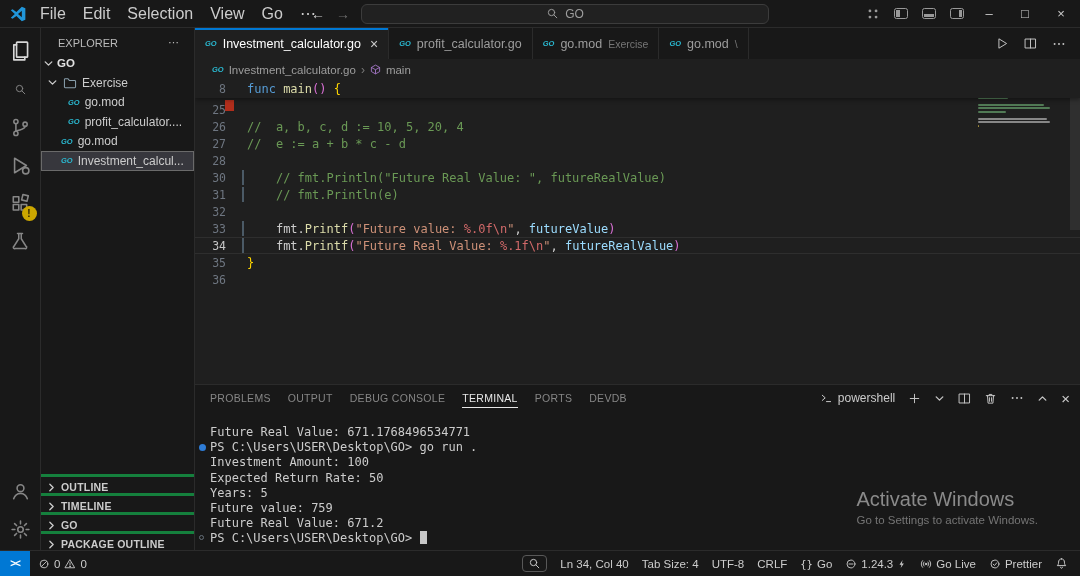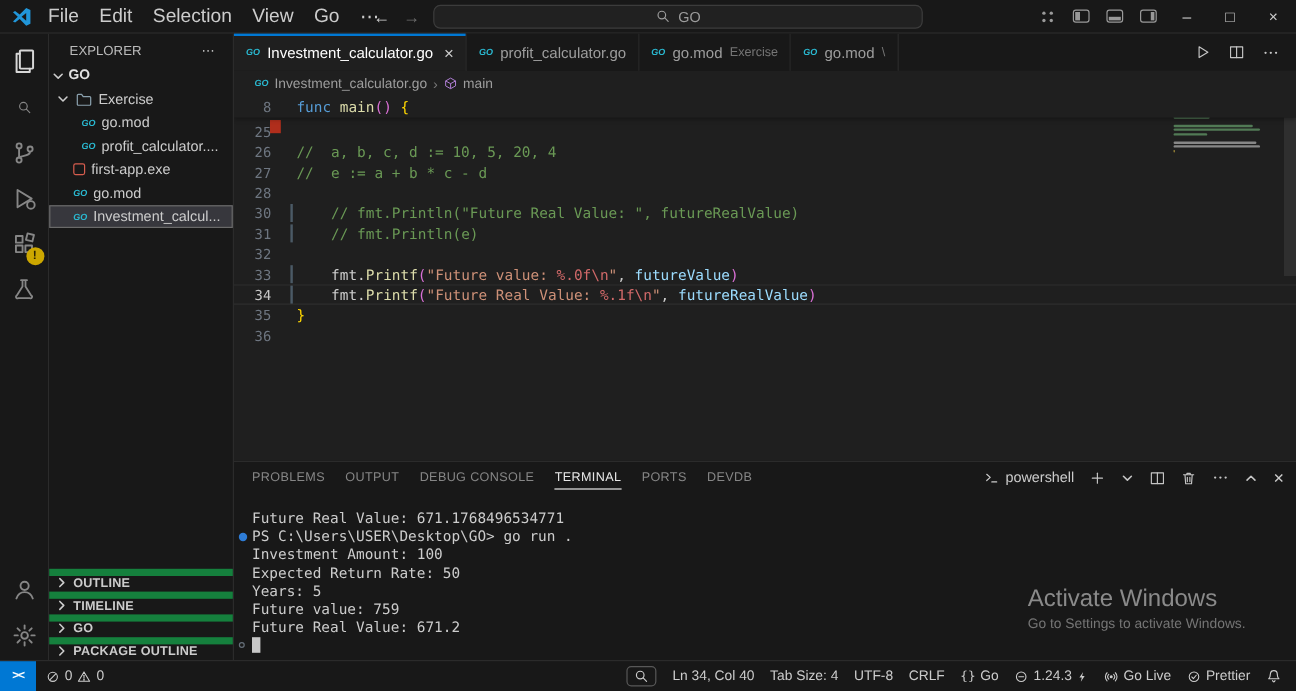--- a/index.html
+++ b/index.html
@@ -35,21 +35,21 @@
   .sb-more{color:#bbbbbb;letter-spacing:1px}
   .tree-root{display:flex;align-items:center;gap:3px;font-weight:bold;font-size:11.5px;color:#e2e2e2;padding:3px 0 4px 2px}
   .tree-row{display:flex;align-items:center;gap:5px;height:19.5px;color:#cccccc;position:relative}
   .tree-row.selected{background:#37373d;outline:1px solid #6a6a6a;outline-offset:-1px}
   .go-ic{font-size:7.5px;font-weight:bold;font-style:italic;color:#2ab9d1;flex:0 0 auto}
   .exe-ic{width:10px;height:10px;border:1.5px solid #d65d4e;border-radius:2px;flex:0 0 auto}
   .folder-ic{color:#8aa0ad;display:flex}
   .tree-label{white-space:nowrap;overflow:hidden;font-size:12px}
   .tr-chev{color:#cccccc;display:flex;flex:0 0 auto}
   .sb-sections{margin-top:auto}
-  .sb-section{display:flex;align-items:flex-start;gap:4px;height:19px;border-top:6px solid #15803d;padding-left:5px;font-size:10.5px;font-weight:bold;color:#cccccc;letter-spacing:.2px}
+  .sb-section{display:flex;align-items:flex-end;gap:4px;height:19px;border-top:3px solid #15803d;padding-left:5px;font-size:10.5px;font-weight:bold;color:#cccccc;letter-spacing:.2px}
   
   .editorcol{flex:1;display:flex;flex-direction:column;min-width:0}
   .tabbar{flex:0 0 31px;background:#181818;display:flex;align-items:stretch}
   .tab{display:flex;align-items:center;gap:6px;padding:0 10px;font-size:12.5px;color:#9d9d9d;background:#181818;border-right:1px solid #2b2b2b;position:relative;white-space:nowrap}
   .tab.active{background:#1f1f1f;color:#ffffff}
   .tab.active::before{content:"";position:absolute;top:0;left:0;right:0;height:1.5px;background:#0078d4}
   .tab-desc{font-size:10.5px;color:#767676}
   .tab-close{font-size:14px;color:#cccccc;margin-left:3px;line-height:1}
   .tab-actions{margin-left:auto;display:flex;align-items:center;gap:15px;padding-right:14px;color:#c5c5c5}
   .breadcrumb{flex:0 0 21px;display:flex;align-items:center;gap:5px;padding-left:17px;font-size:11.5px;color:#9d9d9d;background:#1f1f1f}
@@ -239,24 +239,20 @@
           </div>
           <div class="tree-row" style="padding-left: 27px;">
             <span class="go-ic">GO</span>
             <span class="tree-label">go.mod</span>
           </div>
           <div class="tree-row" style="padding-left: 27px;">
             <span class="go-ic">GO</span>
             <span class="tree-label">profit_calculator....</span>
           </div>
           <div class="tree-row" style="padding-left: 20px;">
-            <span class="exe-ic"></span>
-            <span class="tree-label">first-app.exe</span>
-          </div>
-          <div class="tree-row" style="padding-left: 20px;">
             <span class="go-ic">GO</span>
             <span class="tree-label">go.mod</span>
           </div>
           <div class="tree-row selected" style="padding-left: 20px;">
             <span class="go-ic">GO</span>
             <span class="tree-label">Investment_calcul...</span>
           </div>
         </div>
       <div class="sb-sections" id="sb-sections">
           <div class="sb-section">
@@ -479,21 +475,21 @@
           </div>
         </div>
         <div class="terminal" id="terminal">
             <div class="term-line"><span>Future Real Value: 671.1768496534771</span></div>
             <div class="term-line"><span class="deco blue"></span><span>PS C:\Users\USER\Desktop\GO&gt; go run .</span></div>
             <div class="term-line"><span>Investment Amount: 100</span></div>
             <div class="term-line"><span>Expected Return Rate: 50</span></div>
             <div class="term-line"><span>Years: 5</span></div>
             <div class="term-line"><span>Future value: 759</span></div>
             <div class="term-line"><span>Future Real Value: 671.2</span></div>
-            <div class="term-line"><span class="deco outline"></span><span class="cursor"></span></div>
+            <div class="term-line"><span class="deco outline"></span><span>PS C:\Users\USER\Desktop\GO&gt; </span><span class="cursor"></span></div>
           </div>
         <div class="watermark">
           <div class="wm-title">Activate Windows</div>
           <div class="wm-sub">Go to Settings to activate Windows.</div>
         </div>
       </div>
 
     </div>
   </div>
 

